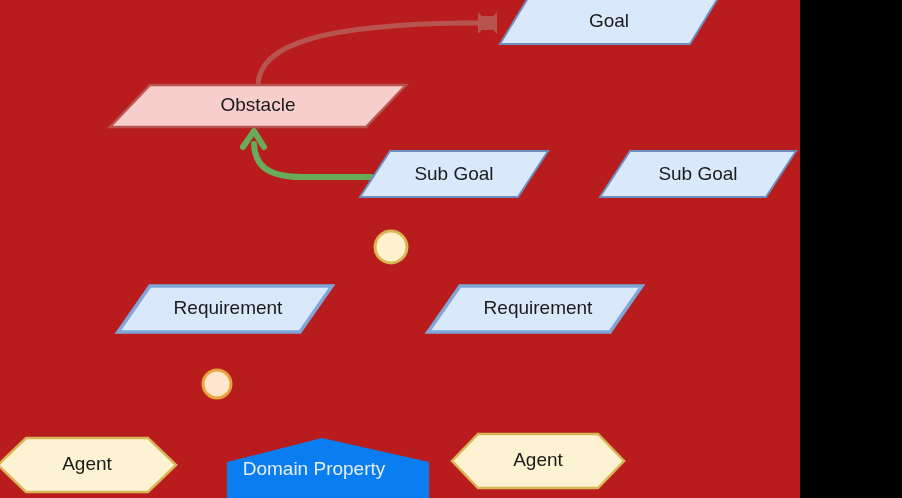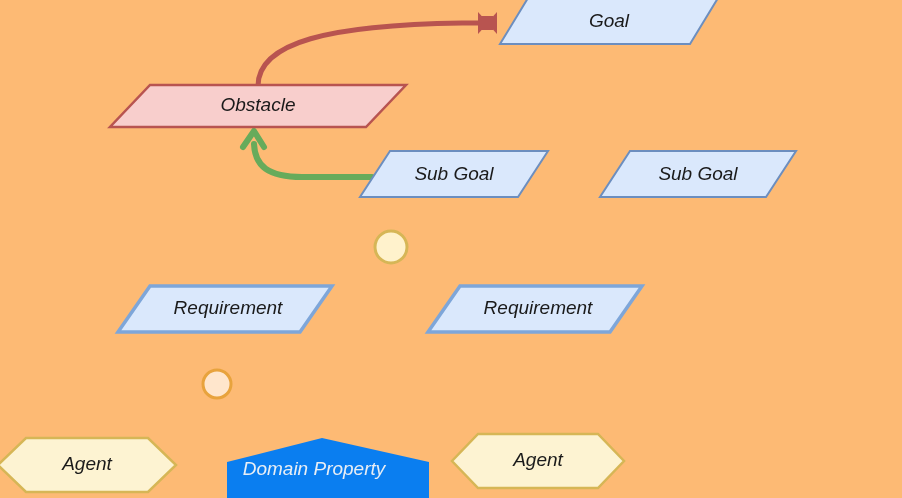--- a/index.html
+++ b/index.html
@@ -6,25 +6,24 @@
   html, body {
     margin: 0;
     padding: 0;
     background: #000000;
   }
   body {
     font-family: "Liberation Sans", sans-serif;
   }
   #canvas {
     position: relative;
-    width: 902px;
+    width: 800px;
     height: 498px;
-    background: #fdba74;
+    background: #b91c1c;
     overflow: hidden;
-    font-style: italic;
   }
   #diagram-svg {
     position: absolute;
     left: 0;
     top: 0;
     width: 902px;
     height: 498px;
     display: block;
   }
   .node-label {

